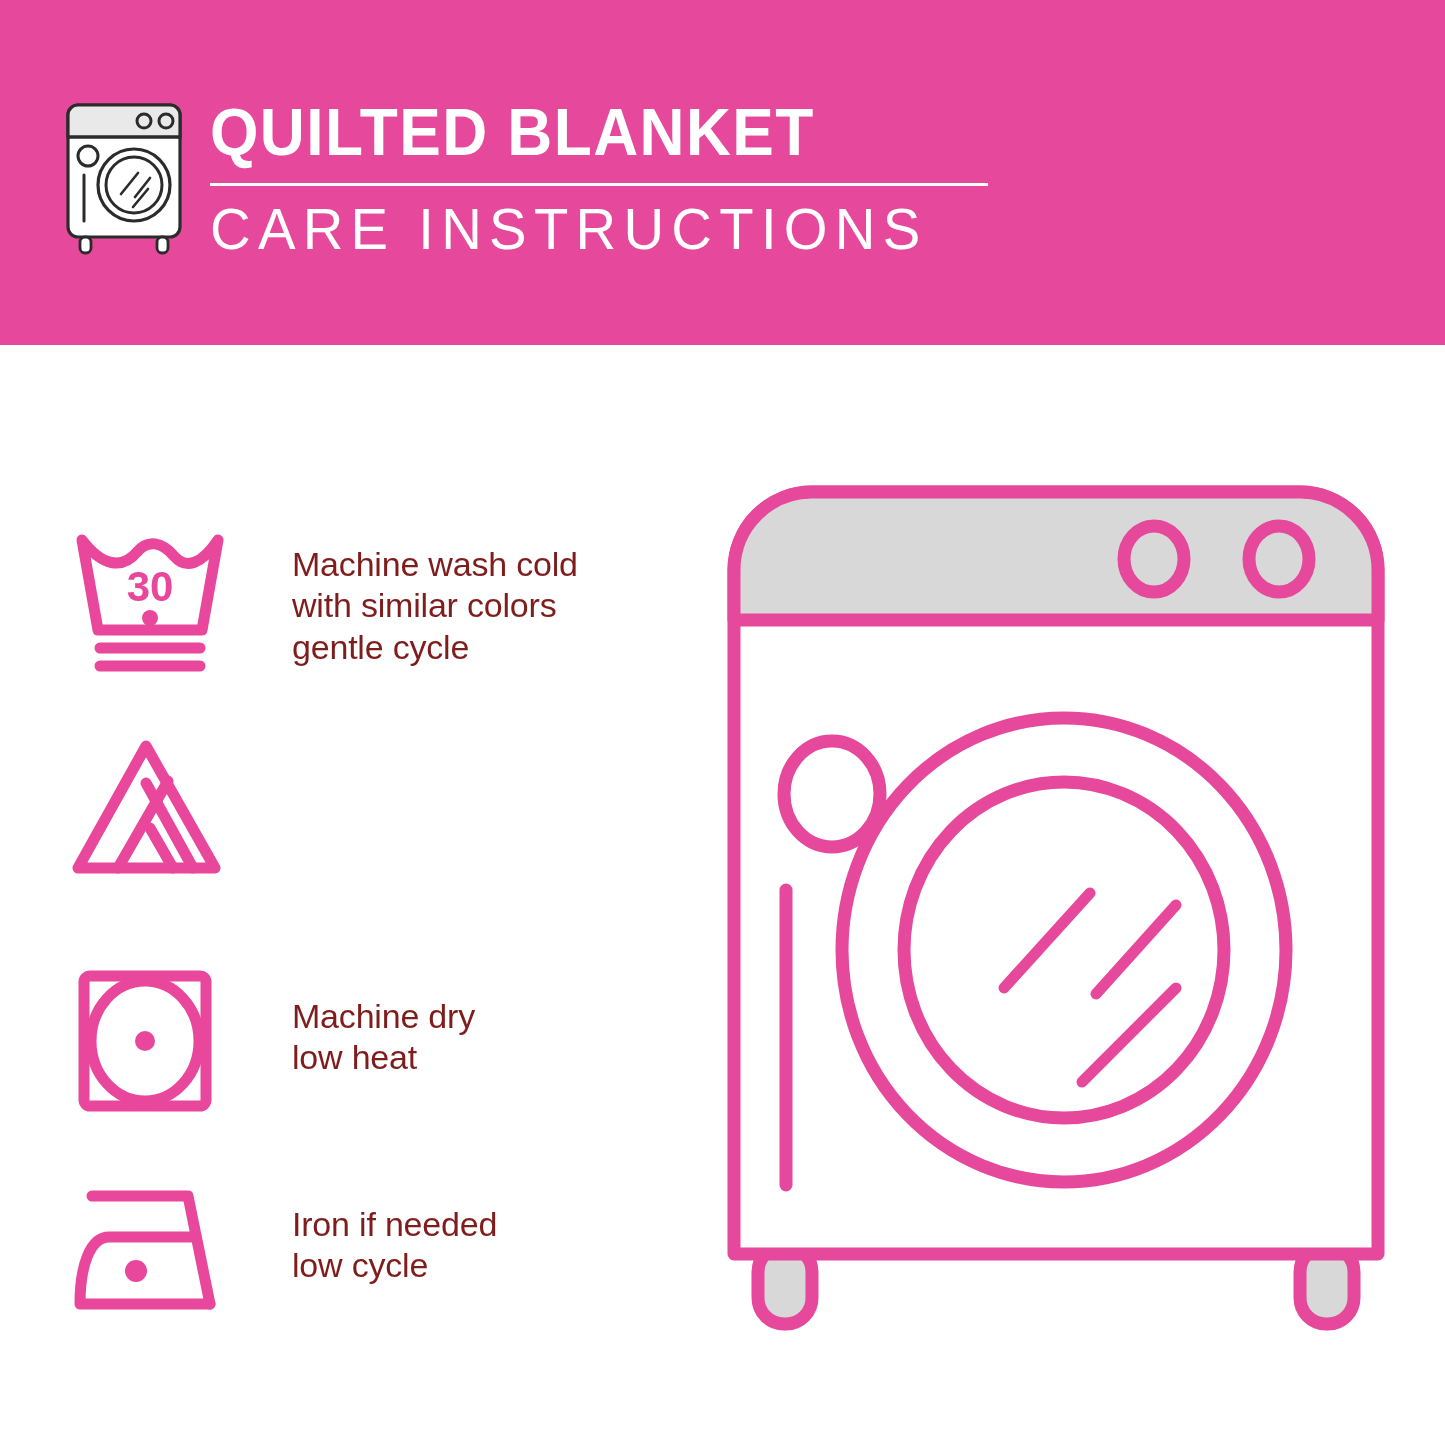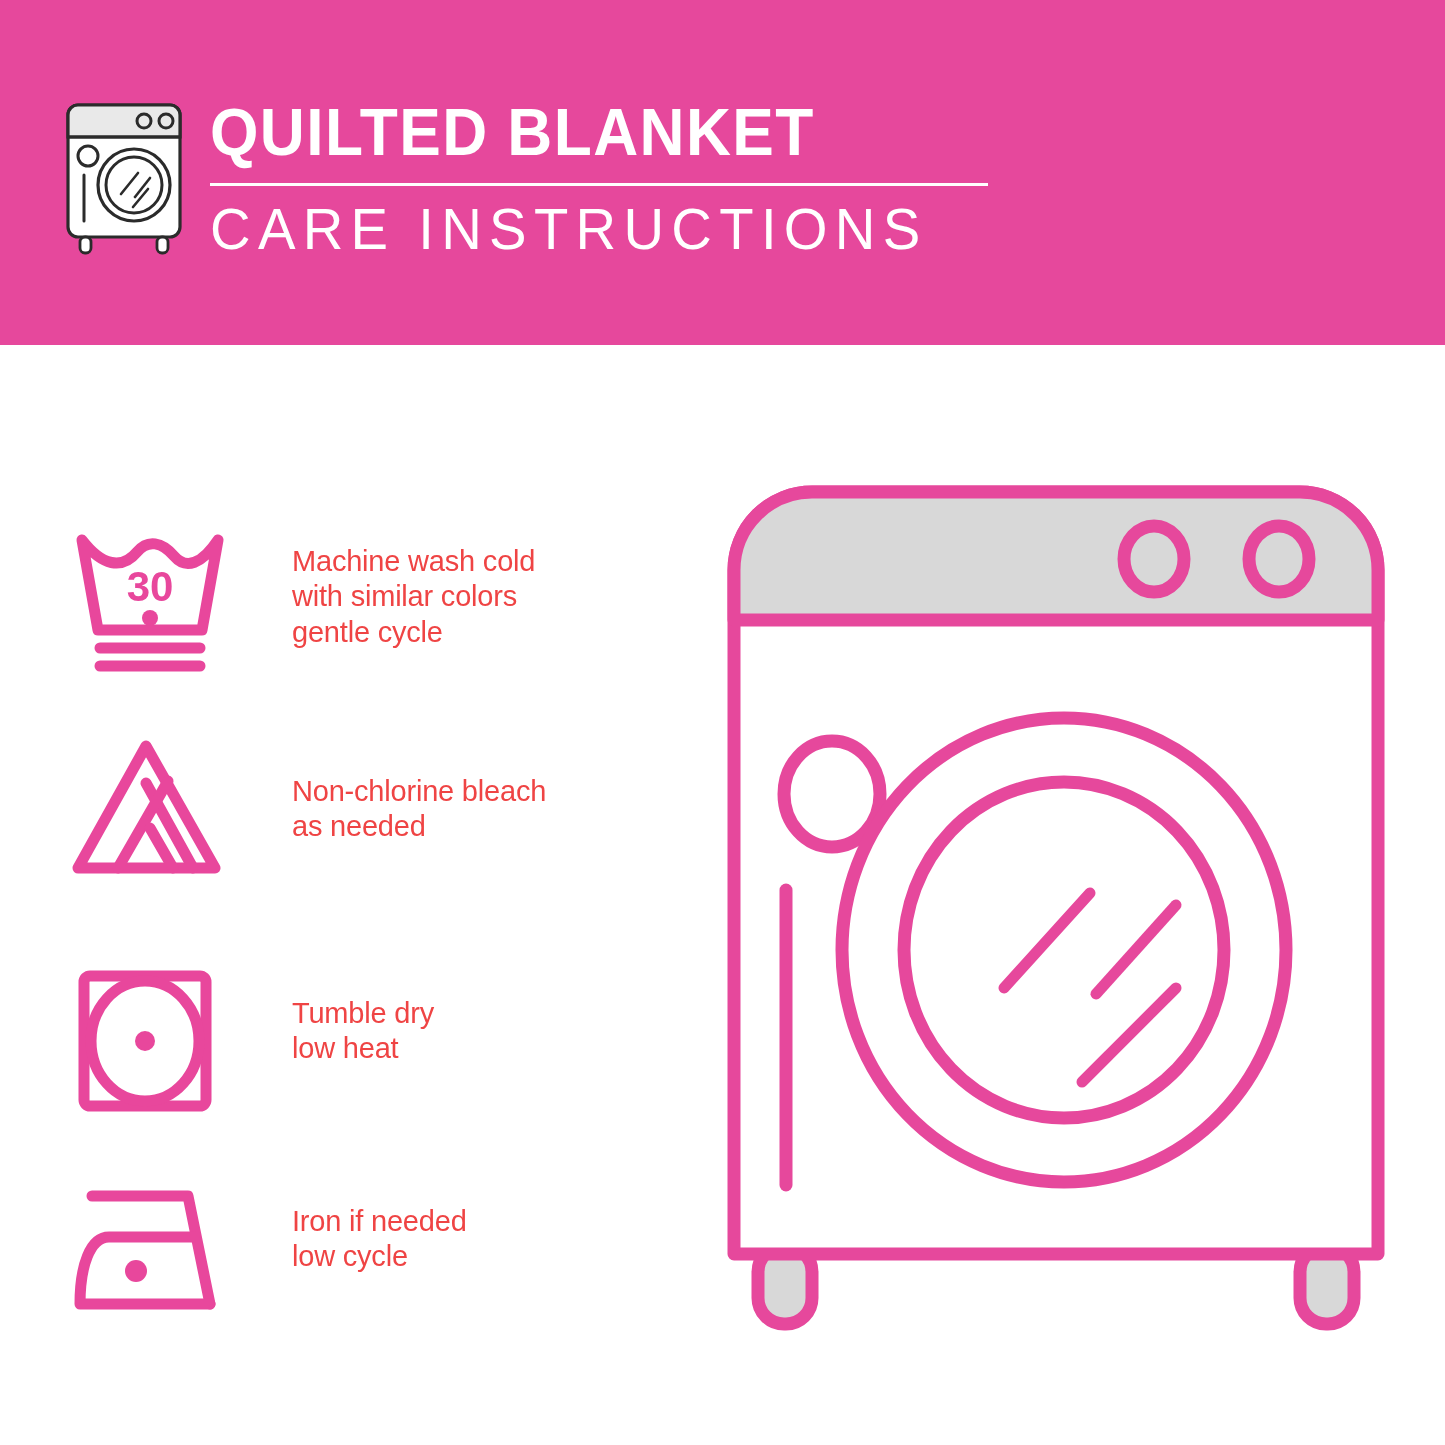--- a/index.html
+++ b/index.html
@@ -95,23 +95,23 @@
   .care-row-2 { top: 595px; }
   .care-row-3 { top: 805px; }
 
   .care-symbol {
     width: 160px;
     height: 150px;
     flex: 0 0 auto;
   }
   .care-text {
     margin-left: 62px;
-    font-size: 29px;
+    font-size: 34px;
     line-height: 1.22;
-    color: #ef4444;
+    color: #7f1d1d;
     font-weight: 400;
     letter-spacing: -0.2px;
     white-space: pre-line;
     padding-top: 18px;
   }
   .care-row-1 .care-text { padding-top: 38px; }
   .care-row-2 .care-text { padding-top: 30px; }
   .care-row-3 .care-text { padding-top: 28px; }
 
   
@@ -196,35 +196,33 @@
           <g fill="none" stroke="#e8479c" stroke-width="11" stroke-linecap="round" stroke-linejoin="round">
 
             <path d="M76 10 L145 132 L8 132 Z"></path>
 
             <path d="M76 47 L123 132"></path>
             <path d="M48 132 L98 45"></path>
             <path d="M103 132 L80 92"></path>
           </g>
         </svg>
       </div>
-      <div class="care-text">Non-chlorine bleach
-as needed</div>
     </div>
 
     <div class="care-row care-row-2">
       <div class="care-symbol">
         <svg viewBox="0 0 160 150" xmlns="http://www.w3.org/2000/svg">
           <g fill="none" stroke="#e8479c" stroke-width="11" stroke-linecap="round" stroke-linejoin="round">
             <rect x="14" y="10" width="122" height="130" rx="6" ry="6"></rect>
             <ellipse cx="75" cy="75" rx="54" ry="60"></ellipse>
           </g>
           <circle cx="75" cy="75" r="10" fill="#e8479c"></circle>
         </svg>
       </div>
-      <div class="care-text">Tumble dry
+      <div class="care-text">Machine dry
 low heat</div>
     </div>
 
     <div class="care-row care-row-3">
       <div class="care-symbol">
         <svg viewBox="0 0 160 150" xmlns="http://www.w3.org/2000/svg">
           <g fill="none" stroke="#e8479c" stroke-width="11" stroke-linecap="round" stroke-linejoin="round">
 
             <path d="M22 20 L118 20 L140 128"></path>
 

